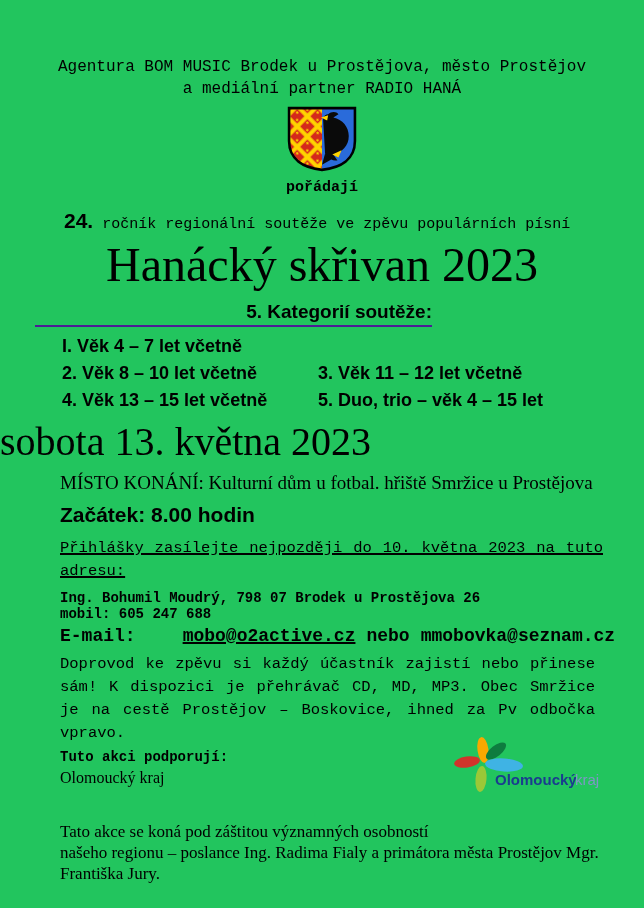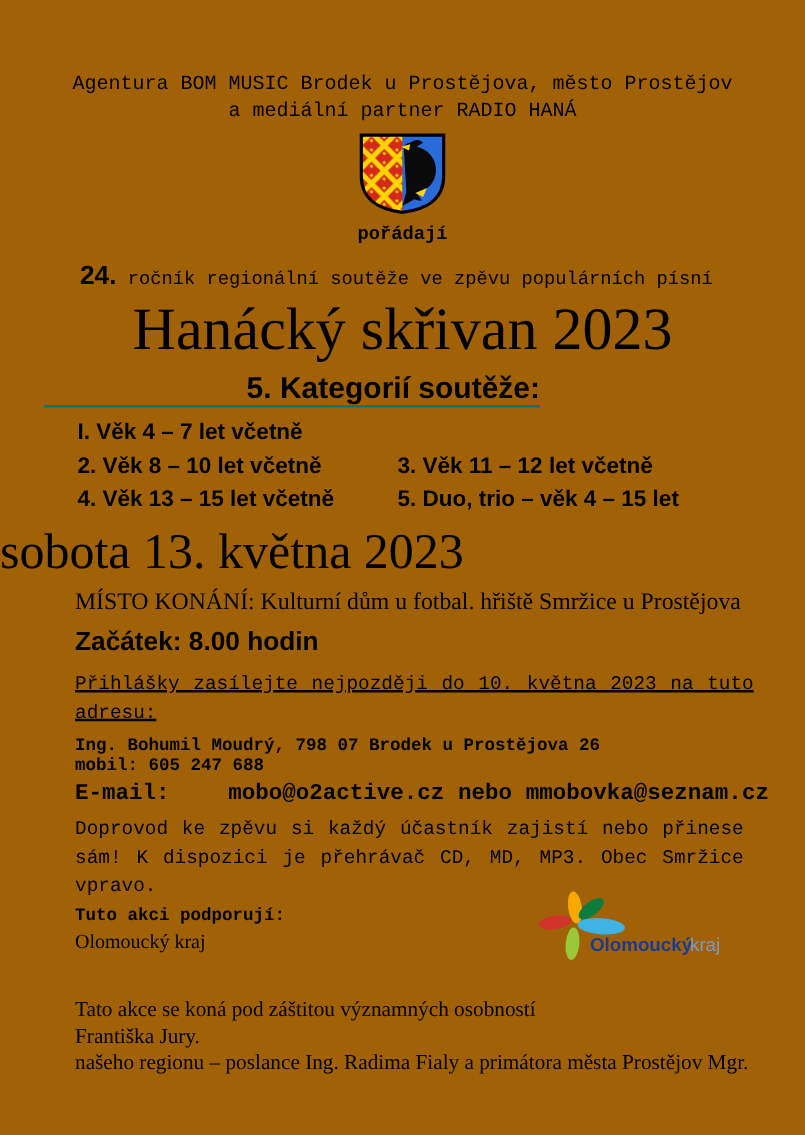--- a/index.html
+++ b/index.html
@@ -1,62 +1,62 @@
 <!DOCTYPE html>
 <html><head>
 <meta charset="utf-8">
 <style>
   html,body { margin:0; padding:0; background:#ffffff; }
   .page {
-    position:relative; width:644px; height:908px; background:#a16207;
+    position:relative; width:644px; height:908px; background:#22c55e;
     color:#000; overflow:hidden;
     font-family:"Liberation Mono","DejaVu Sans Mono",monospace;
   }
 
   .org-lines { margin-top:56px; text-align:center; font-size:16px; line-height:22px; }
   .shield-wrap { margin-top:6px; text-align:center; }
   .shield-wrap svg { display:inline-block; vertical-align:top; }
   .organizer { margin-top:8px; text-align:center; font-size:15px; font-weight:bold; line-height:16px; }
 
   .edition { margin:14px 0 0 64px; display:flex; align-items:baseline; }
   .edition-number { font-family:"Liberation Sans",sans-serif; font-weight:bold; font-size:21px; line-height:22px; }
   .edition-text { font-size:15px; margin-left:9px; }
 
   .main-title { margin-top:6px; text-align:center; font-family:"Liberation Serif",serif;
                 font-size:48px; line-height:52px; font-weight:normal; }
 
-  .cat-heading-row { margin:8px 0 0 35px; width:397px; border-bottom:2px solid #0f766e;
+  .cat-heading-row { margin:8px 0 0 35px; width:397px; border-bottom:2px solid #4c1d95;
                      padding-bottom:1px; text-align:right;
-                     font-family:"Liberation Sans",sans-serif; font-weight:bold; font-size:24px; line-height:25px; }
+                     font-family:"Liberation Sans",sans-serif; font-weight:bold; font-size:19px; line-height:25px; }
   .cat-grid { margin:6px 0 0 62px; font-family:"Liberation Sans",sans-serif;
               font-weight:bold; font-size:18px; line-height:27px; }
   .cat-row { display:grid; grid-template-columns:256px auto; }
 
   .date-title { margin-top:6px; text-align:left; font-family:"Liberation Serif",serif;
                 font-size:40px; line-height:44px; }
 
   .venue { margin:8px 0 0 60px; font-family:"Liberation Serif",serif; font-size:19px; line-height:22px; }
   .start { margin:10px 0 0 60px; font-family:"Liberation Sans",sans-serif; font-weight:bold;
            font-size:21px; line-height:22px; }
 
   .deadline { margin:11px 0 0 60px; width:543px; font-size:15.5px; line-height:23px; }
   .dl-line { text-decoration:underline; text-decoration-thickness:2px; }
   .just { text-align:justify; text-align-last:justify; }
 
   .address { margin:7px 0 0 60px; font-weight:bold; font-size:14px; line-height:16px; }
   .email { margin:3px 0 0 60px; font-weight:bold; font-size:18px; line-height:22px; white-space:nowrap; }
   .email .gap { margin-right:11px; }
-  .email-primary { text-decoration-thickness:2px; cursor:pointer;padding-left:36px; }
+  .email-primary { text-decoration:underline; text-decoration-thickness:2px; cursor:pointer;padding-left:36px; }
 
   .info { margin:6px 0 0 60px; width:535px; font-size:15.5px; line-height:23px; }
 
   .supporters-row { position:relative; margin:4px 0 0 60px; height:58px; }
   .supporters-label { font-weight:bold; font-size:14px; line-height:16px; }
   .supporter-name { margin-top:4px; font-family:"Liberation Serif",serif; font-size:16px; line-height:18px; }
-  .region-logo { position:absolute; left:360px; top:-14px; }
+  .region-logo { position:absolute; left:383px; top:-14px; }
 
   .patron { margin:14px 0 0 60px; font-family:"Liberation Serif",serif; font-size:17px; line-height:21px; }
 </style>
 </head>
 <body>
 
 <div class="page">
 
   <div class="org-lines">
     <div>Agentura BOM MUSIC Brodek u Prostějova, město Prostějov</div>
@@ -127,20 +127,21 @@
     <div>Ing. Bohumil Moudrý, 798 07 Brodek u Prostějova 26</div>
     <div>mobil: 605 247 688</div>
   </div>
   <div class="email">
     <span class="gap">E-mail:</span><span class="email-primary gap">mobo@o2active.cz</span><span class="gap">nebo</span><span>mmobovka@seznam.cz</span>
   </div>
 
   <div class="info">
     <div class="just">Doprovod ke zpěvu si každý účastník zajistí nebo přinese</div>
     <div class="just">sám! K dispozici je přehrávač CD, MD, MP3. Obec Smržice</div>
+    <div class="just">je na cestě Prostějov – Boskovice, ihned za Pv odbočka</div>
     <div>vpravo.</div>
   </div>
 
   <div class="supporters-row">
     <div class="supporters-label">Tuto akci podporují:</div>
     <div class="supporter-name">Olomoucký kraj</div>
     <div class="region-logo">
       <svg width="178" height="60" viewBox="0 0 178 60">
         <ellipse cx="40" cy="15" rx="5.5" ry="13" transform="rotate(-8 40 15)" fill="#F9A800"></ellipse>
         <ellipse cx="53" cy="16" rx="5.5" ry="12" transform="rotate(52 53 16)" fill="#0E7C3F"></ellipse>
@@ -148,17 +149,17 @@
         <ellipse cx="24" cy="27" rx="13" ry="5.5" transform="rotate(-8 24 27)" fill="#D1342B"></ellipse>
         <ellipse cx="38" cy="44" rx="5.5" ry="13" transform="rotate(5 38 44)" fill="#9BC837"></ellipse>
         <text x="52" y="50" font-family="Liberation Sans, sans-serif" font-size="15" font-weight="bold" fill="#1A3C8F">Olomoucký</text>
         <text x="132" y="50" font-family="Liberation Sans, sans-serif" font-size="15" font-weight="normal" fill="#7E97C6">kraj</text>
       </svg>
     </div>
   </div>
 
   <div class="patron">
     <div>Tato akce se koná pod záštitou významných osobností</div>
+    <div>našeho regionu – poslance Ing. Radima Fialy a primátora města Prostějov Mgr.</div>
     <div>Františka Jury.</div>
-    <div>našeho regionu – poslance Ing. Radima Fialy a primátora města Prostějov Mgr.</div>
   </div>
 
 </div>
 
 </body></html>

